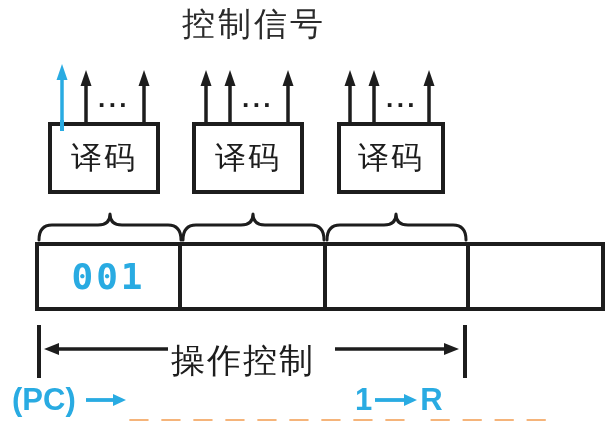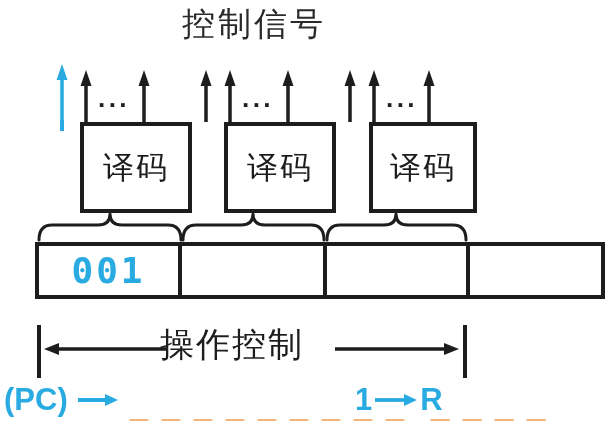--- a/index.html
+++ b/index.html
@@ -1,67 +1,66 @@
 <!DOCTYPE html>
 <html style="--ink: #1d1d1d; --accent: #29ABE2; --wm: #F4A763;"><head>
 <meta charset="utf-8">
 <style>
   :root { --ink:#1d1d1d; --accent:#29ABE2; --wm:#F4A763; }
   html,body { margin:0; padding:0; background:#fff; }
   #canvas {
     position:relative; width:612px; height:421px; background:#fff;
     overflow:hidden; font-family:"Liberation Sans","DejaVu Sans",sans-serif;
     color:var(--ink);
-    border-radius:24px;
   }
   .abs { position:absolute; }
 
   .title {
     left:176px; top:2px; width:156px; text-align:center;
     font-size:33px; letter-spacing:3px; color:#2a2a2a; white-space:nowrap;
   }
 
   .decoder-box {
     box-sizing:border-box; border:4px solid var(--ink); background:#fff;
     display:flex; align-items:center; justify-content:center;
-    top:122px; height:91px;margin-left:32px;
+    top:122px; height:72px;
   }
   .decoder-label { font-size:31px; letter-spacing:2px; white-space:nowrap; }
 
   svg .ln   { stroke:var(--ink); stroke-width:3.5; }
   svg .hd   { fill:var(--ink); }
   svg .ln-b { stroke:var(--accent); stroke-width:3.5; }
   svg .hd-b { fill:var(--accent); }
   svg .dots { fill:var(--ink); font-size:26px; font-weight:bold; letter-spacing:2px; }
   svg .brace { stroke:var(--ink); stroke-width:3; fill:none; stroke-linejoin:round; stroke-linecap:round; }
 
   .blue-stub { left:60px; top:120px; width:4px; height:11px; background:var(--accent); z-index:2; }
 
   .register {
-    left:35px; top:242px; width:570px; height:57px; box-sizing:border-box;
+    left:35px; top:242px; width:570px; height:69px; box-sizing:border-box;
     border:4px solid var(--ink); display:flex; background:#fff;
   }
   .cell {
     box-sizing:border-box; display:flex; align-items:center; justify-content:center;
     height:100%;
   }
   .cell.divider { border-right:4px solid var(--ink); }
   .cell-op1 { width:143px; }
   .cell-op2 { width:145px; }
   .cell-op3 { width:143px; }
   .cell-addr { flex:1; }
   .cell-value-highlight {
     color:var(--accent); font-family:"DejaVu Sans Mono",monospace;
     font-weight:bold; font-size:36px; letter-spacing:3px;
   }
   .cell-value-text { font-size:29px; letter-spacing:1px; white-space:nowrap; }
 
   .span-end-bar { top:325px; width:4px; height:53px; background:var(--ink); }
   .span-label {
-    left:160px; top:322px; width:166px; 
+    left:160px; top:338px; width:166px; text-align:center;
     font-size:34px; letter-spacing:2px; white-space:nowrap;
   }
 
   .micro-op {
     top:382px; display:flex; align-items:center; color:var(--accent);
     font-weight:bold; font-size:31px; white-space:nowrap;
   }
   .micro-op svg { display:block; }
 
   .watermark {
@@ -145,21 +144,21 @@
   <svg class="abs" style="left:41px; top:340px;" width="128" height="18">
     <line class="ln" x1="16" y1="9" x2="127" y2="9"></line>
     <polygon class="hd" points="3,9 18,3 18,15"></polygon>
   </svg>
   <svg class="abs" style="left:334px; top:340px;" width="128" height="18">
     <line class="ln" x1="1" y1="9" x2="112" y2="9"></line>
     <polygon class="hd" points="125,9 110,3 110,15"></polygon>
   </svg>
   <div class="abs span-label">操作控制</div>
 
-  <div class="abs micro-op" style="left:4px; gap:9px;">
+  <div class="abs micro-op" style="left:12px; gap:9px;">
     <span>(PC)</span>
     <svg width="42" height="18">
       <line class="ln-b" x1="1" y1="9" x2="29" y2="9" style="stroke-width:3.8;"></line>
       <polygon class="hd-b" points="41,9 28,3 28,15"></polygon>
     </svg>
   </div>
   <div class="abs micro-op" style="left:355px; gap:2px;">
     <span>1</span>
     <svg width="44" height="18">
       <line class="ln-b" x1="1" y1="9" x2="31" y2="9" style="stroke-width:3.8;"></line>

